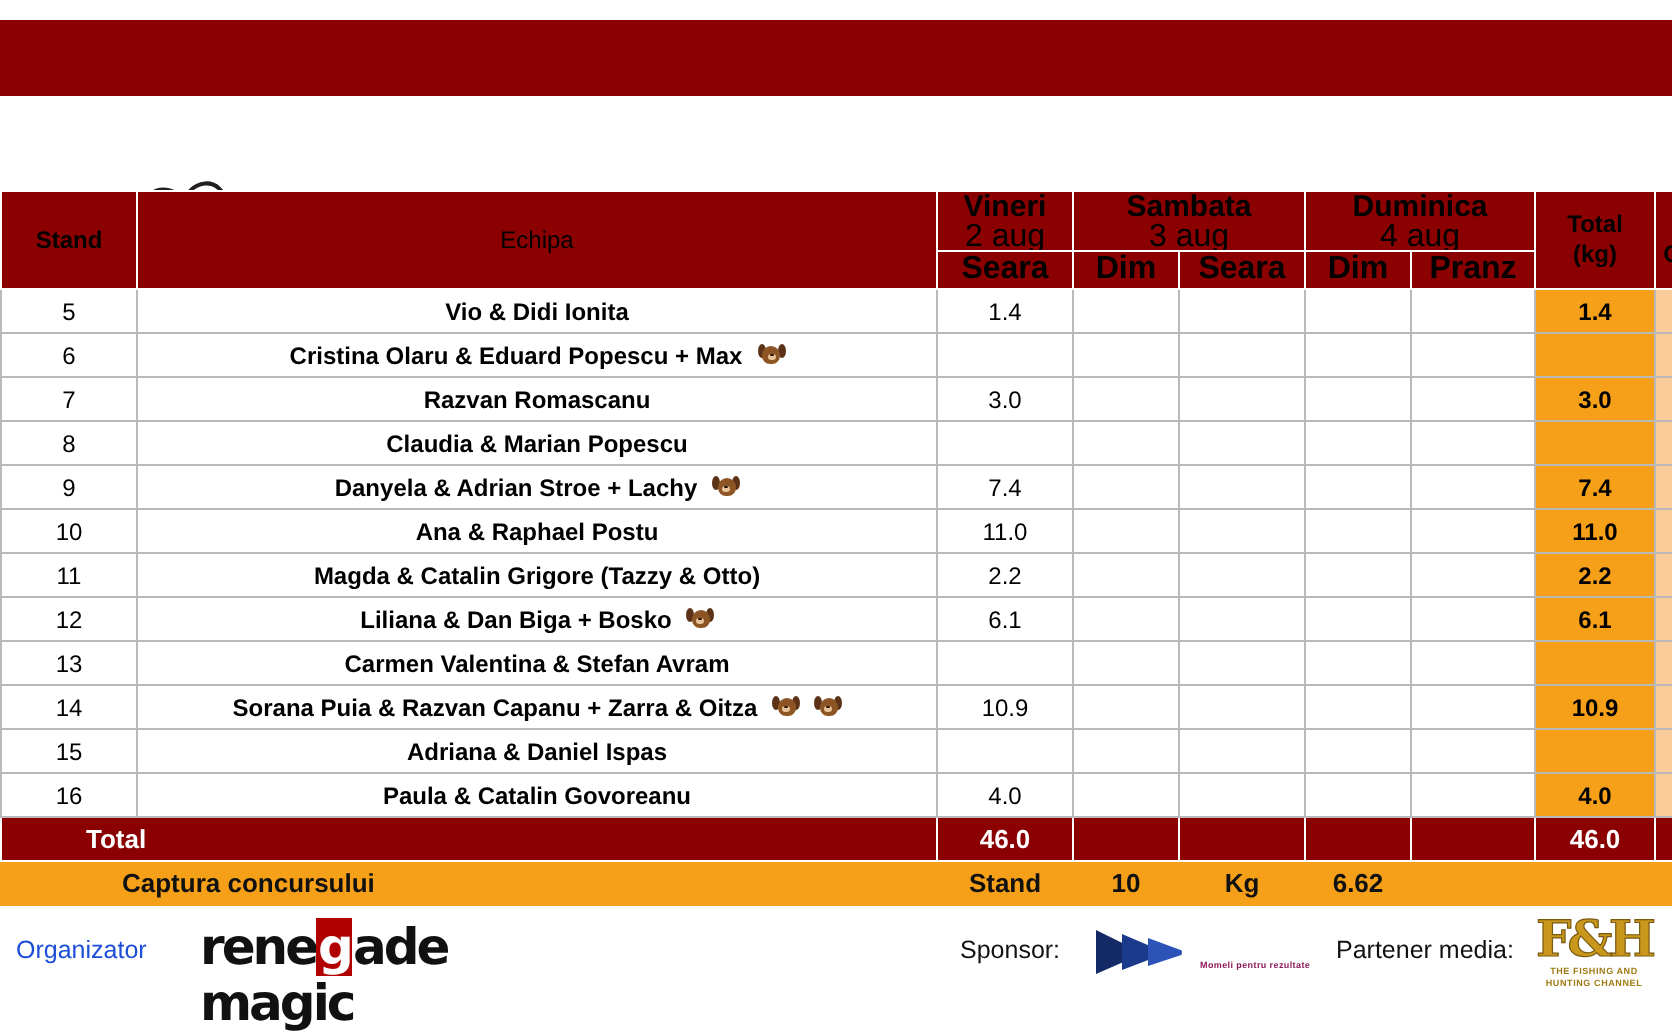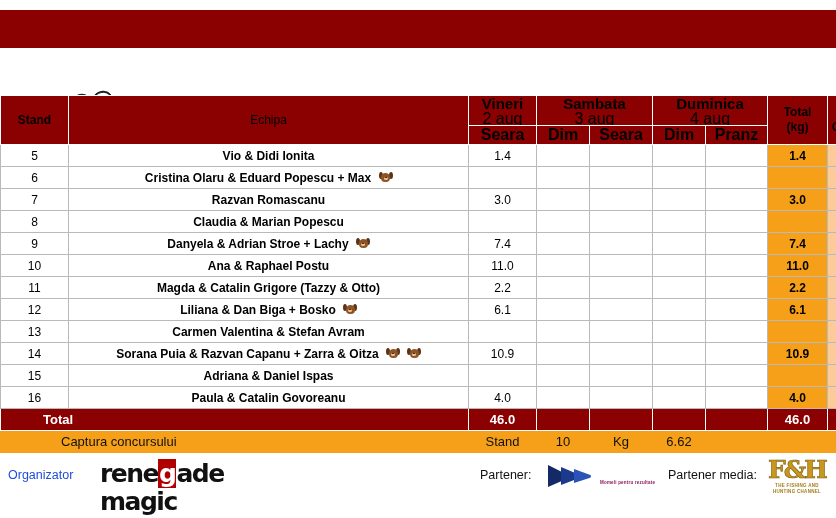--- a/index.html
+++ b/index.html
@@ -127,21 +127,21 @@
   td.c-val{font-size:12px;color:#111;background:#ffffff;}
   td.c-total{background:#f5a018;font-weight:bold;font-size:12.5px;color:#111;}
   td.c-loc{background:#fbcb9a;font-weight:bold;font-size:12.5px;color:#111;}
 
   tr.totalrow td{
     background:#8b0000;color:#ffffff;font-weight:bold;height:21px;
     border:1px solid #ffffff !important;font-size:13px;
   }
   tr.totalrow td.tl{text-align:left;padding-left:42px;}
   tr.capturarow td{
-    background:#f5a018;color:#111;font-weight:normal;height:21px;
+    background:#f5a018;color:#111;font-weight:bold;height:21px;
     border:1px solid #f5a018 !important;font-size:13px;
   }
   tr.capturarow td.cl{text-align:left;padding-left:60px;}
 
   .dog{
     display:inline-block;width:13px;height:11px;margin-left:8px;
     vertical-align:-1px;position:relative;
   }
   .dog .head{
     position:absolute;left:2px;top:1px;width:9px;height:9px;
@@ -445,21 +445,21 @@
 </table>
 
 <div class="footer">
   <div class="lbl-org">Organizator</div>
 
   <div class="renegade">
     <div class="word"><span>rene</span><span class="g">g</span><span>ade magic</span></div>
     <div class="url">www.radioul.ro</div>
   </div>
 
-  <div class="lbl-sponsor">Partener:</div>
+  <div class="lbl-sponsor">Sponsor:</div>
   <div class="magic">
     <div class="swoosh">
         <i></i>
         <i></i>
         <i></i>
       </div>
     <div class="tag">Momeli pentru rezultate</div>
   </div>
 
   <div class="lbl-partener">Partener media:</div>

